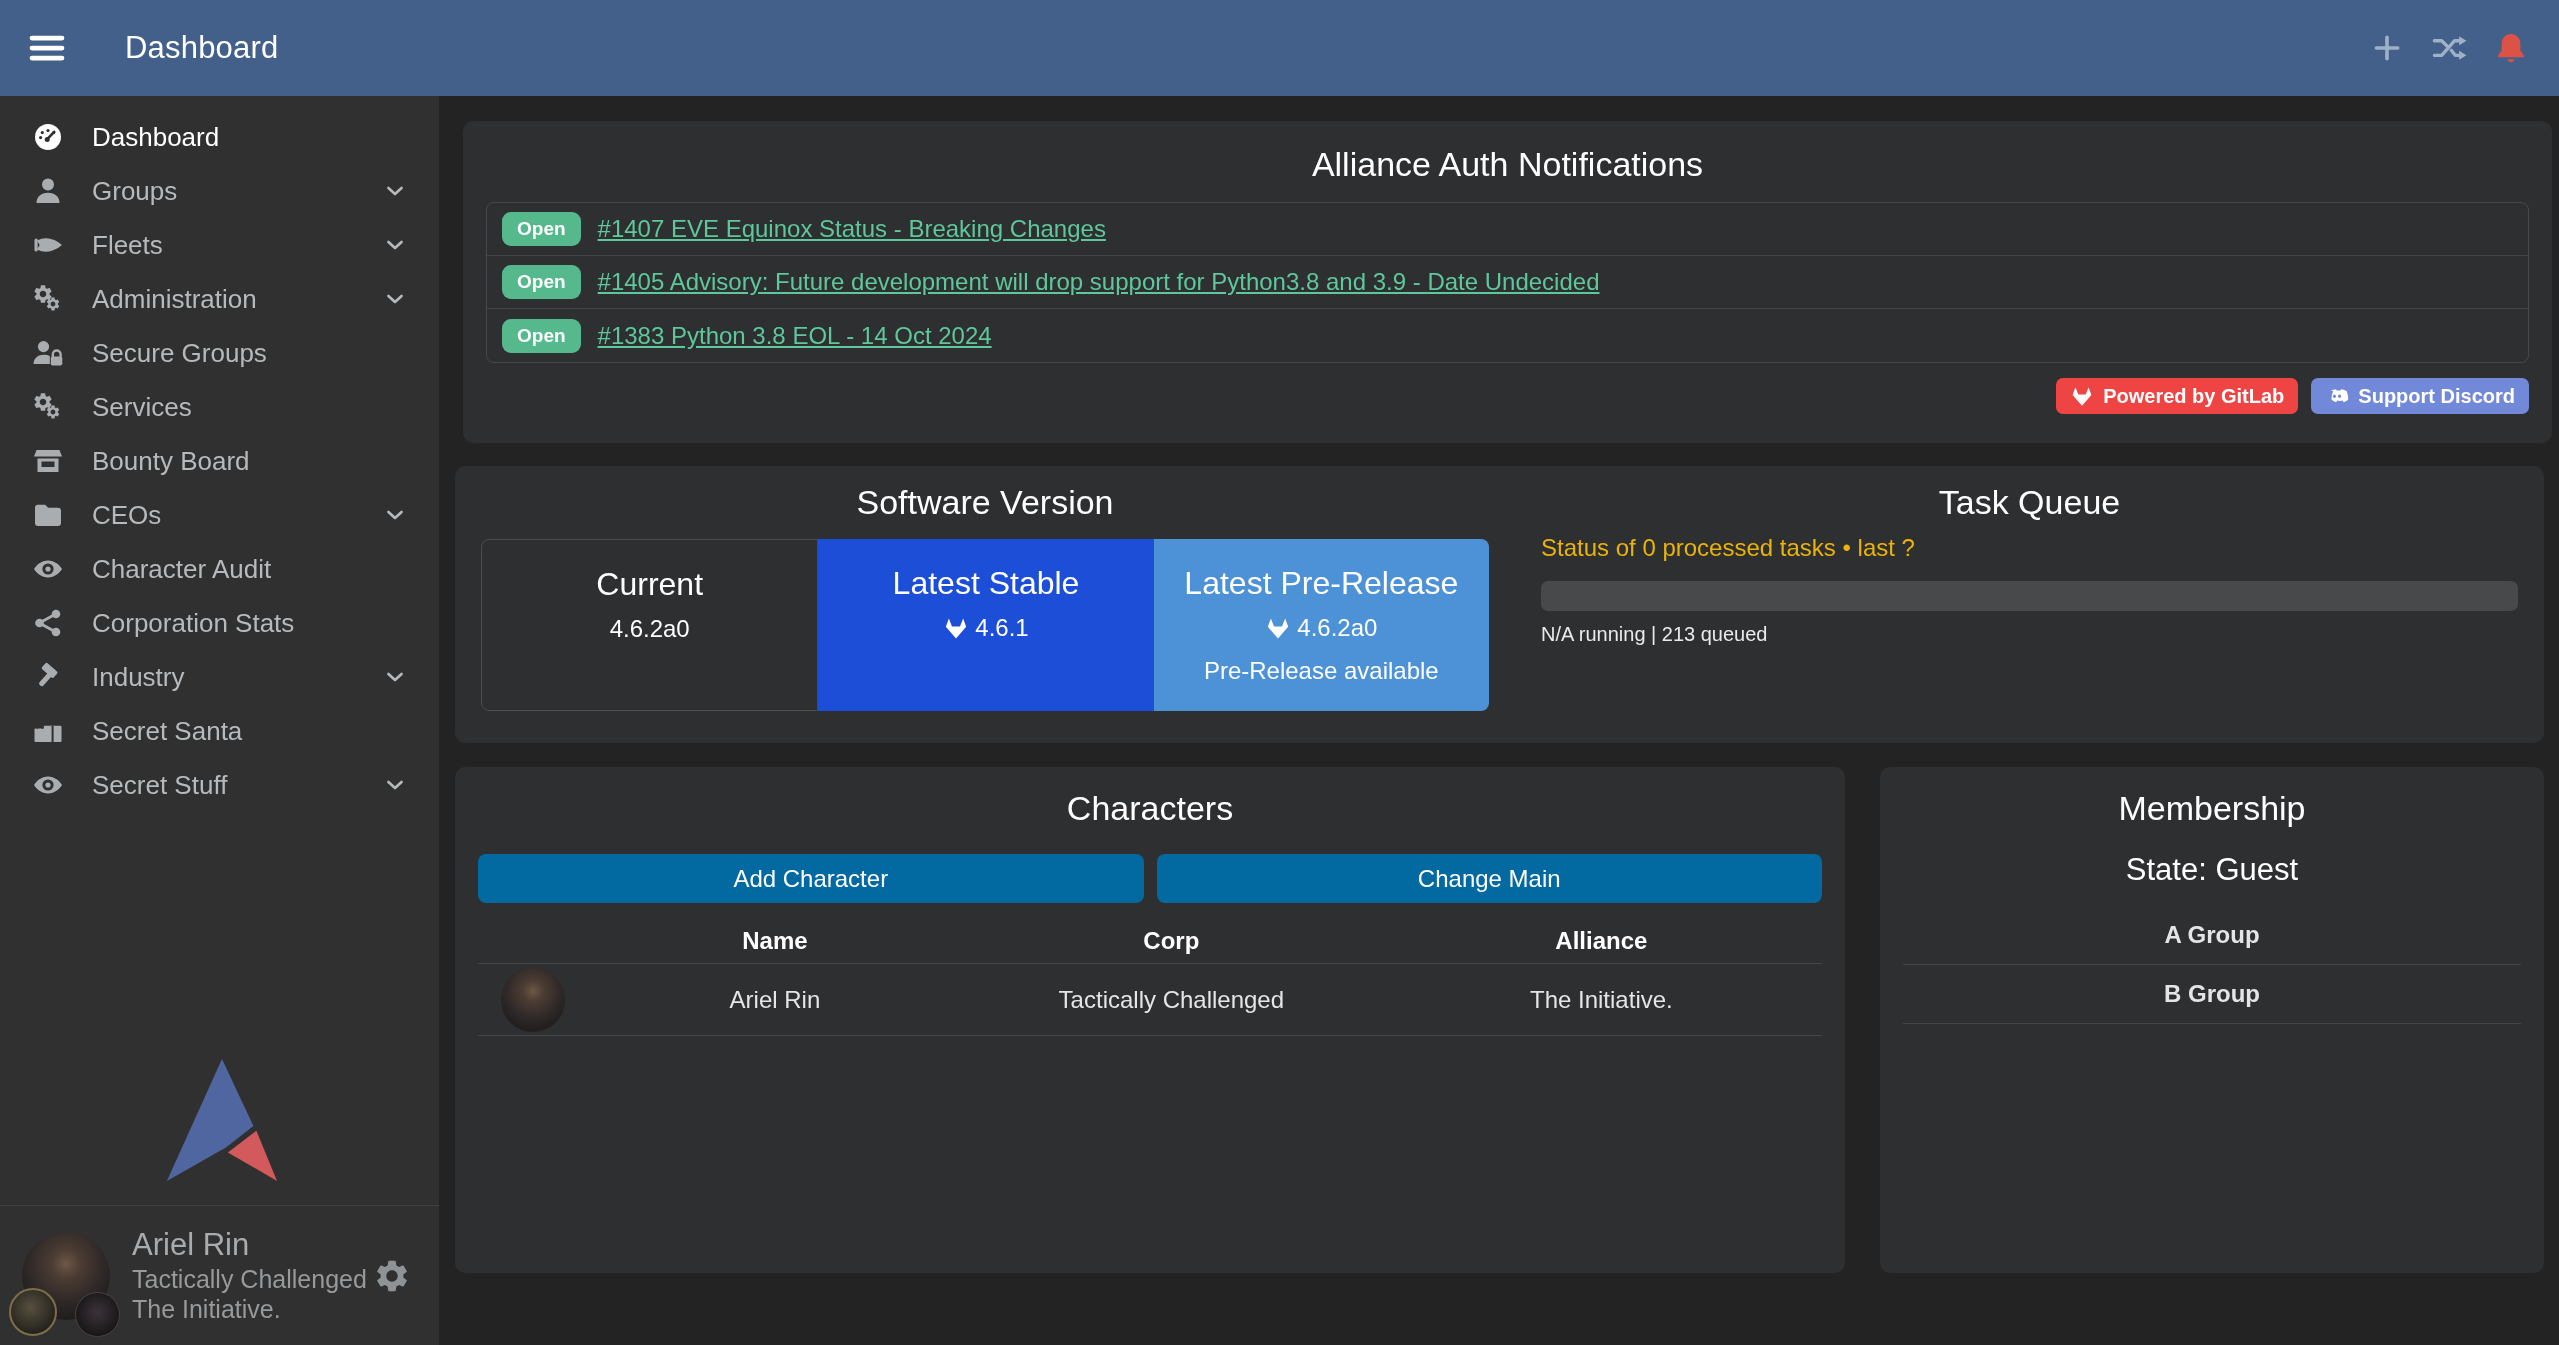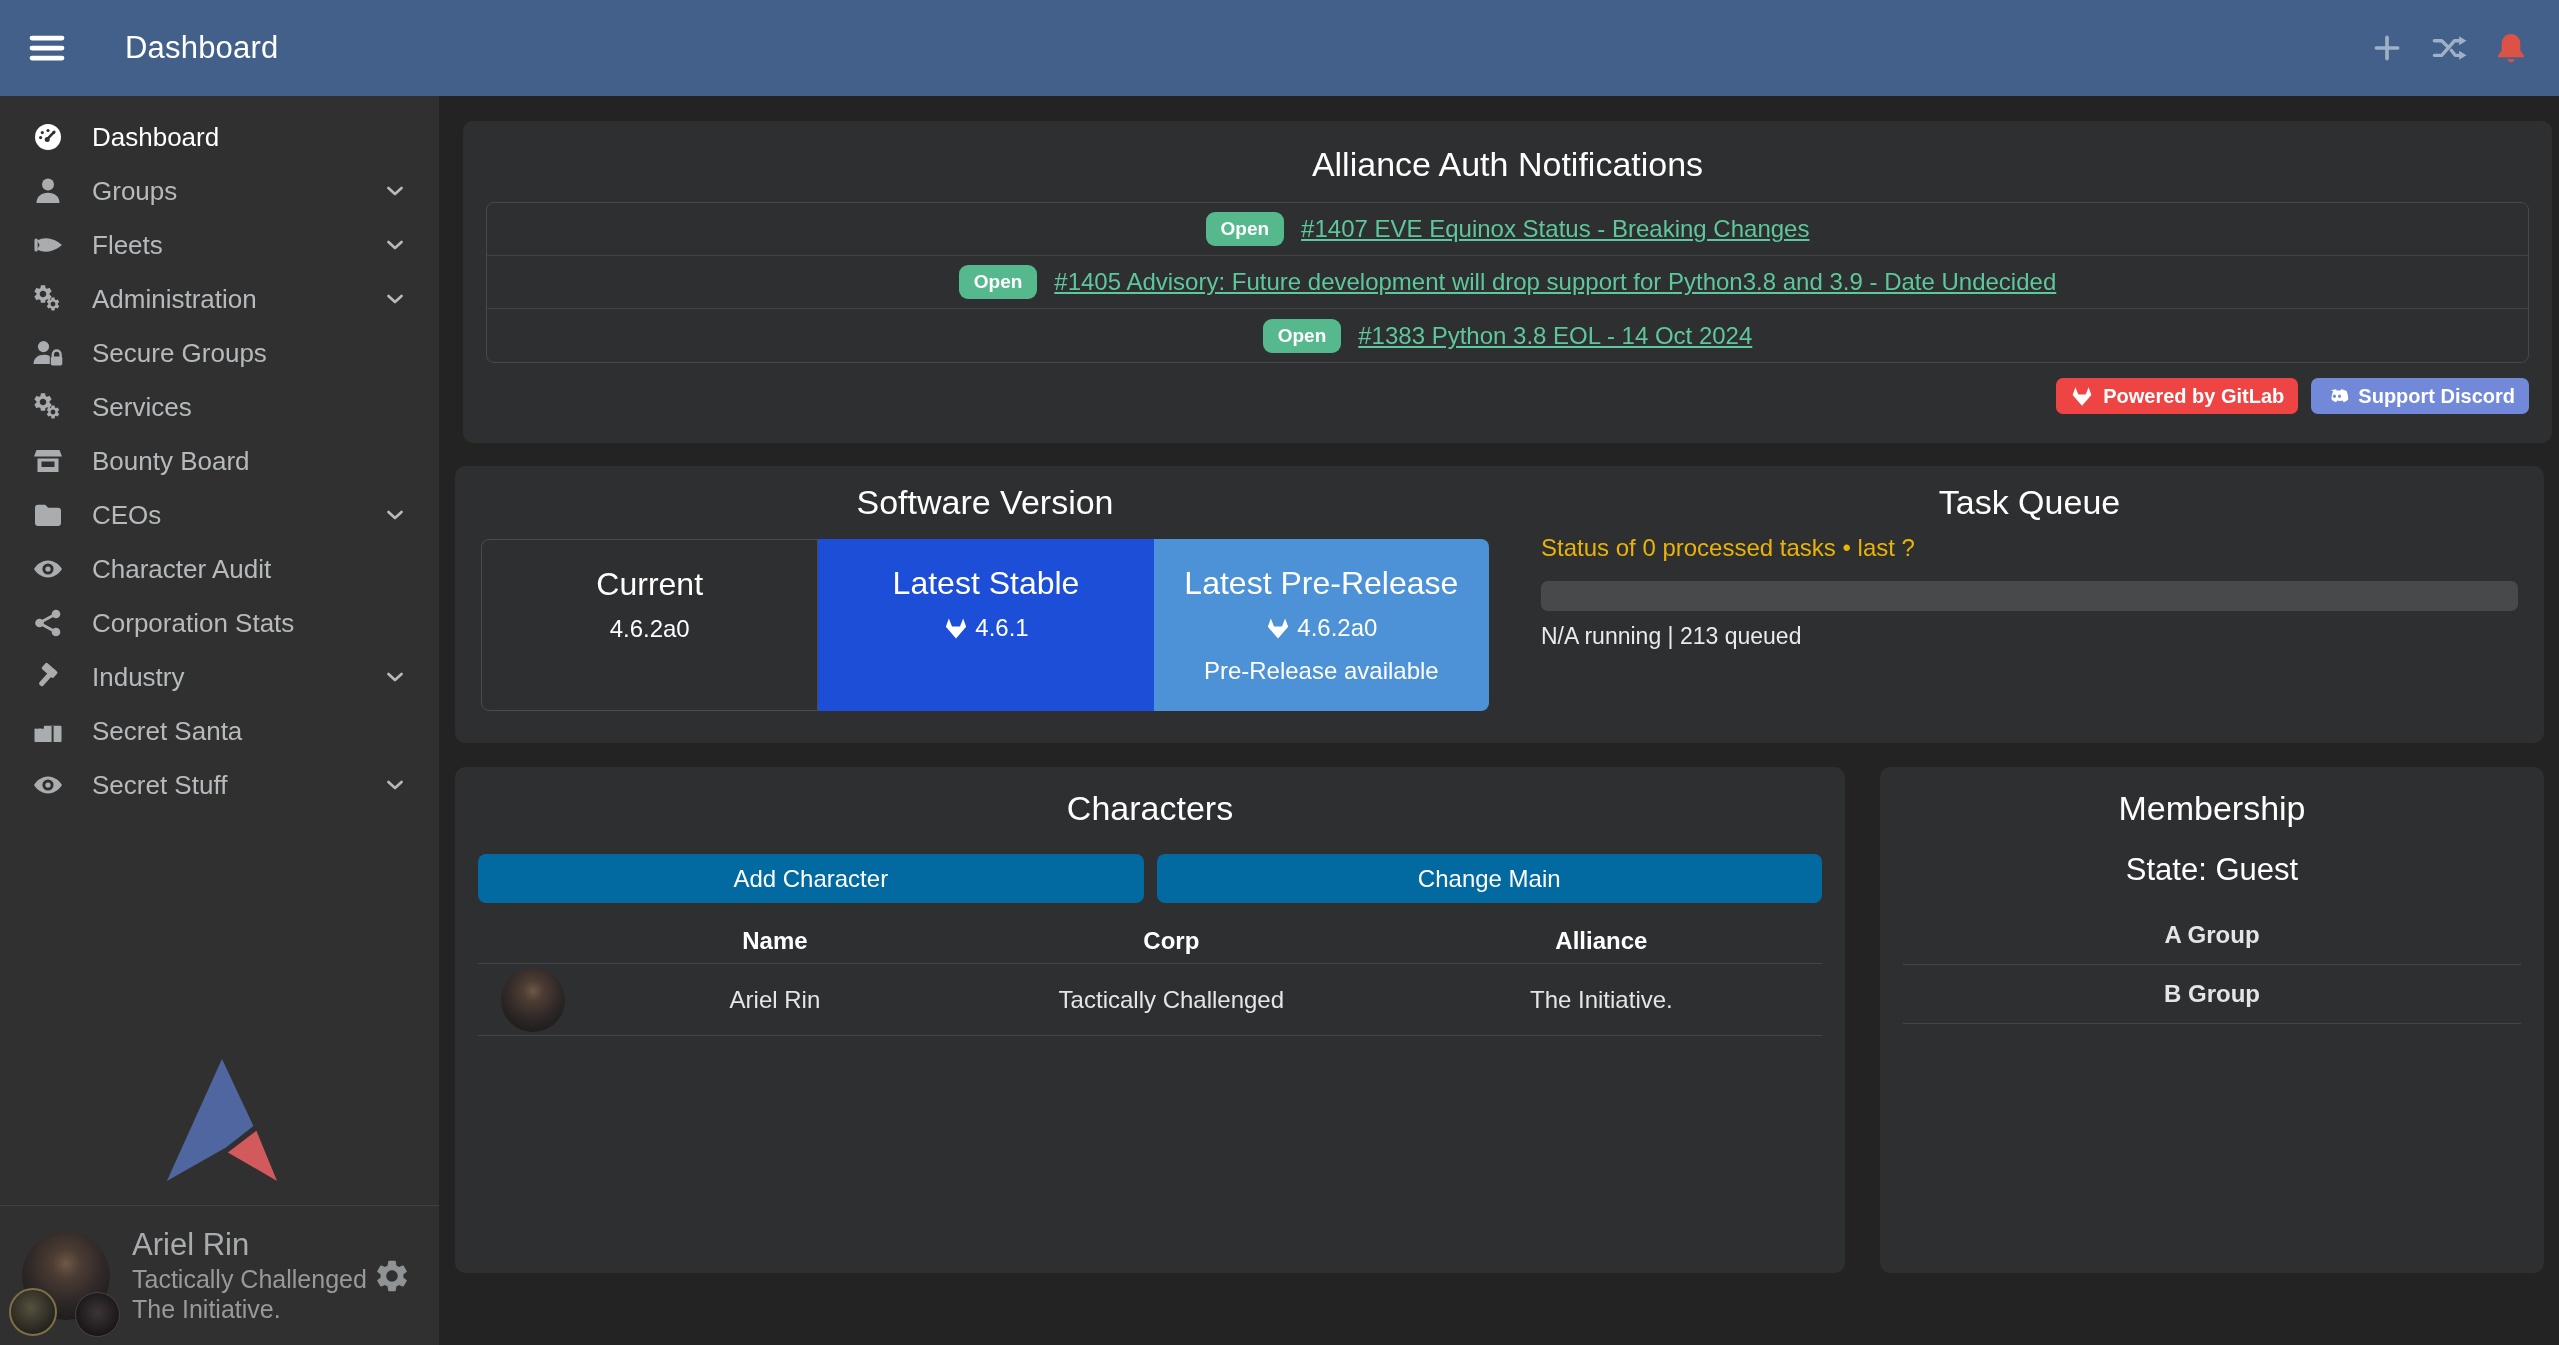--- a/index.html
+++ b/index.html
@@ -49,21 +49,21 @@
   
   .main { position:absolute; top:96px; left:439px; width:2120px; height:1249px; background:#232323; }
   .panel { position:absolute; background:#2e2f31; border-radius:10px; }
   .panel-title { text-align:center; font-size:34px; color:#fff; font-weight:400; }
 
   
   #p-notif { left:24px; top:25px; width:2089px; height:322px; padding:0 23px; }
   #p-notif .panel-title { margin-top:24px; }
   .notif-list { margin-top:18px; border:1px solid #464849; border-radius:8px; }
   .notif-item { height:53px; display:flex; align-items:center; padding:0 15px;
-                border-bottom:1px solid #424445;justify-content:center; }
+                border-bottom:1px solid #424445; }
   .notif-item:last-child { border-bottom:none; }
   .badge-open { background:#56b98e; color:#fff; font-size:19px; font-weight:700;
                 padding:6px 15px; border-radius:9px; margin-right:17px; }
   .notif-link { color:#5ec79b; font-size:24px; text-decoration:underline; cursor:pointer; }
   .notif-footer { margin-top:15px; display:flex; justify-content:flex-end; gap:13px; }
   .shield { height:36px; border-radius:7px; display:flex; align-items:center; padding:0 14px;
             color:#fff; font-size:20px; font-weight:700; cursor:pointer; }
   .shield .s-ico { width:24px; height:24px; margin-right:9px; display:flex; }
   .shield .s-ico svg { width:100%; height:100%; }
   .shield.gitlab { background:#ef4444; }
@@ -81,21 +81,21 @@
   .sv-card .c-note { font-size:24px; margin-top:15px; }
   .sv-card .g-ico { width:26px; height:26px; display:inline-flex; }
   .sv-card .g-ico svg { width:100%; height:100%; }
   .sv-card.outline { background:#2e2f31; border:1px solid #4a4c4e; border-radius:8px 0 0 8px; }
   .sv-card.green { background:#1d4ed8; }
   .sv-card.blue  { background:#4d92d6; border-radius:0 8px 8px 0; }
 
   .tq-status { font-size:24px; color:#eab308; margin-top:12px; }
   .tq-bar { margin-top:19px; height:30px; background:#47494b; border-radius:7px; overflow:hidden; }
   .tq-bar-fill { height:100%; background:#55b792; width:0%; }
-  .tq-queue { font-size:23px; color:#e9eaea; margin-top:12px; }
+  .tq-queue { font-size:20px; color:#e9eaea; margin-top:12px; }
 
   
   #p-chars { left:16px; top:671px; width:1390px; height:506px; padding:0 23px; }
   #p-chars .panel-title { margin-top:22px; }
   .char-buttons { display:flex; gap:13px; margin-top:26px; }
   .char-btn { flex:1; height:49px; background:#0369a1; border:none; border-radius:8px;
               color:#fff; font-size:24px; font-family:inherit; cursor:pointer; }
   .char-table { margin-top:16px; }
   .char-hrow, .char-drow { display:grid; grid-template-columns:110px 1fr 1.12fr 1.18fr; align-items:center; }
   .char-hrow { height:44px; }

